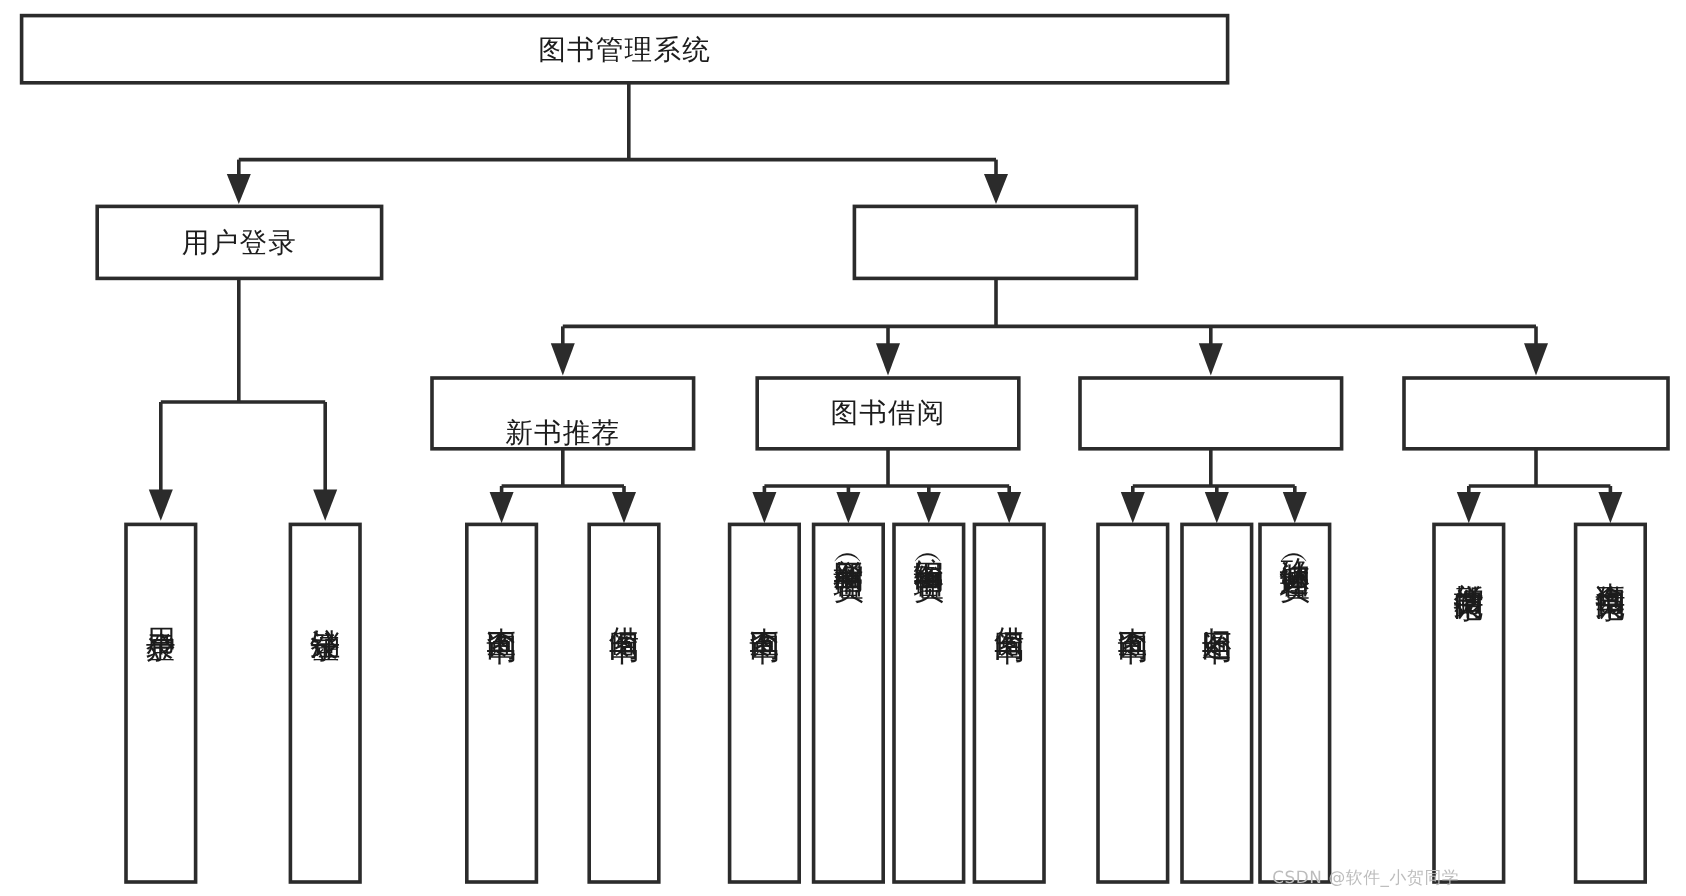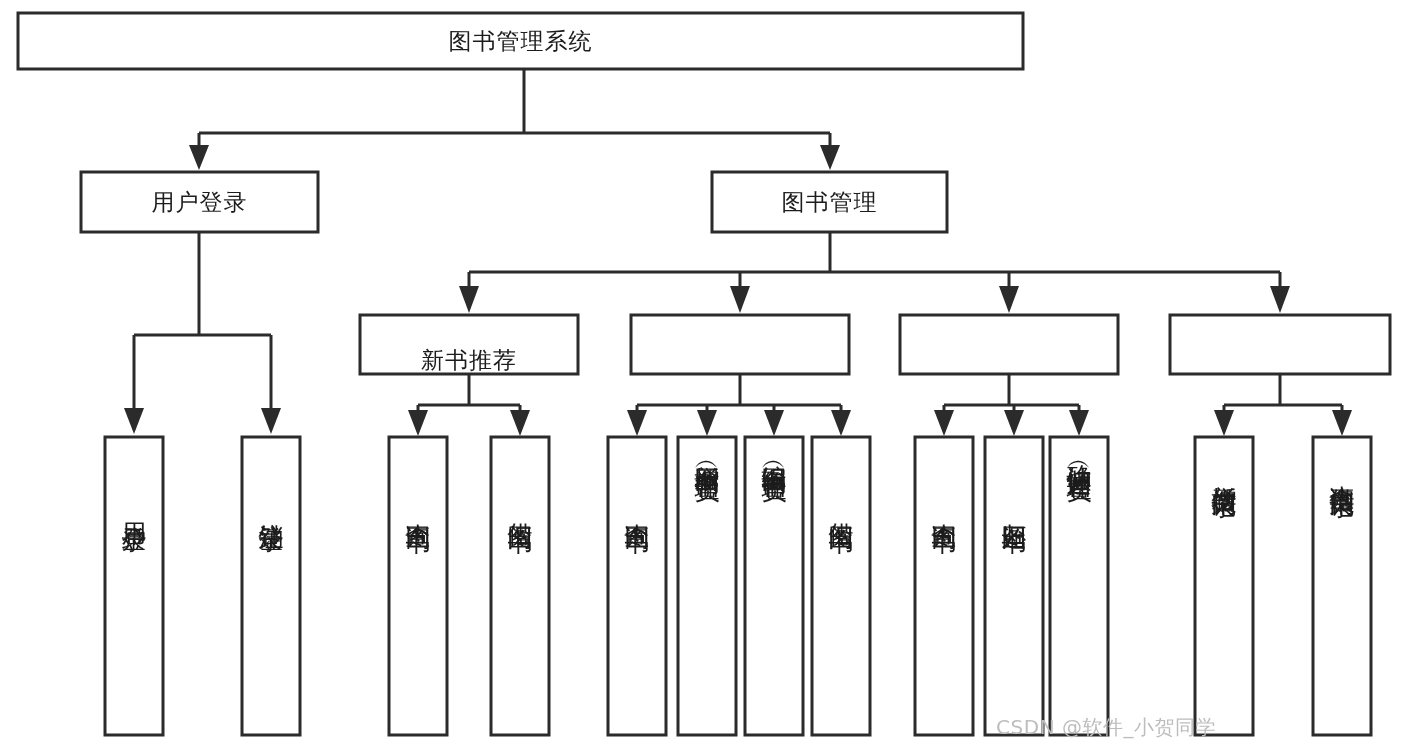--- a/index.html
+++ b/index.html
@@ -70,21 +70,21 @@
     font-size: 23px;
     color: #1c1c1c;
     white-space: nowrap;
     letter-spacing: 1px;
   }
   .watermark {
     position: absolute;
     right: 12px;
     bottom: 6px;
     font-family: "DejaVu Sans", "Liberation Sans", sans-serif;
-    font-size: 20px;
+    font-size: 14px;
     color: #bdbdbd;
     white-space: nowrap;
     letter-spacing: 0.5px;
     pointer-events: none;
   }
 </style>
 </head>
 <body>
 
 <div id="chart-root">
@@ -181,28 +181,28 @@
   </svg>
 
   <div class="hlabel-wrap" style="left:18px; top:13px; width:1005px; height:56px;">
     <span class="hlabel-text">图书管理系统</span>
   </div>
 
   <div class="hlabel-wrap" style="left:81px; top:172px; width:237px; height:60px;">
     <span class="hlabel-text">用户登录</span>
   </div>
 
-  <div class="hlabel-wrap" style="left:712px; top:172px; width:235px; height:60px;">
-    <span class="hlabel-text">图书管理</span>
-  </div>
 
   <div class="hlabel-wrap" style="left:360px; top:315px; width:218px; height:59px;margin-top:16px;">
     <span class="hlabel-text">新书推荐</span>
   </div>
 
+  <div class="hlabel-wrap" style="left:631px; top:315px; width:218px; height:59px;">
+    <span class="hlabel-text">图书借阅</span>
+  </div>
 
 
 
   <div class="vlabel-wrap" style="left:105px; top:437px; width:58px; height:298px; padding-top:66px;">
     <span class="vlabel-text">用户登录</span>
   </div>
 
   <div class="vlabel-wrap" style="left:242px; top:437px; width:58px; height:298px; padding-top:66px;">
     <span class="vlabel-text">注销登录</span>
   </div>

